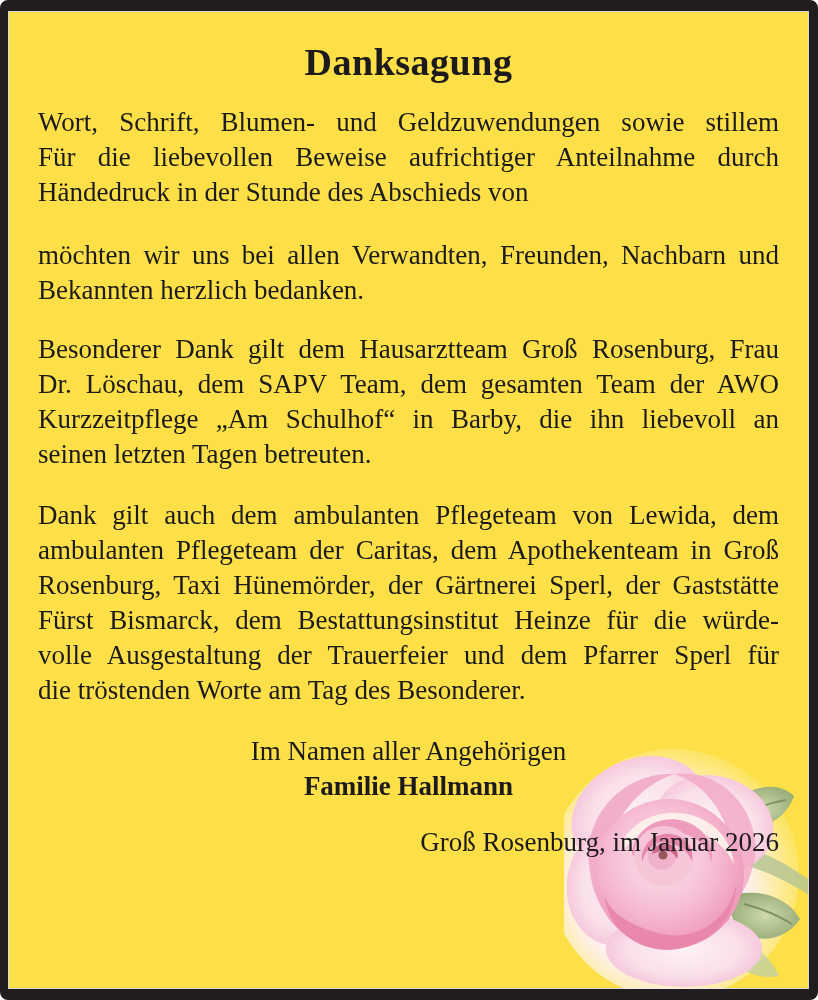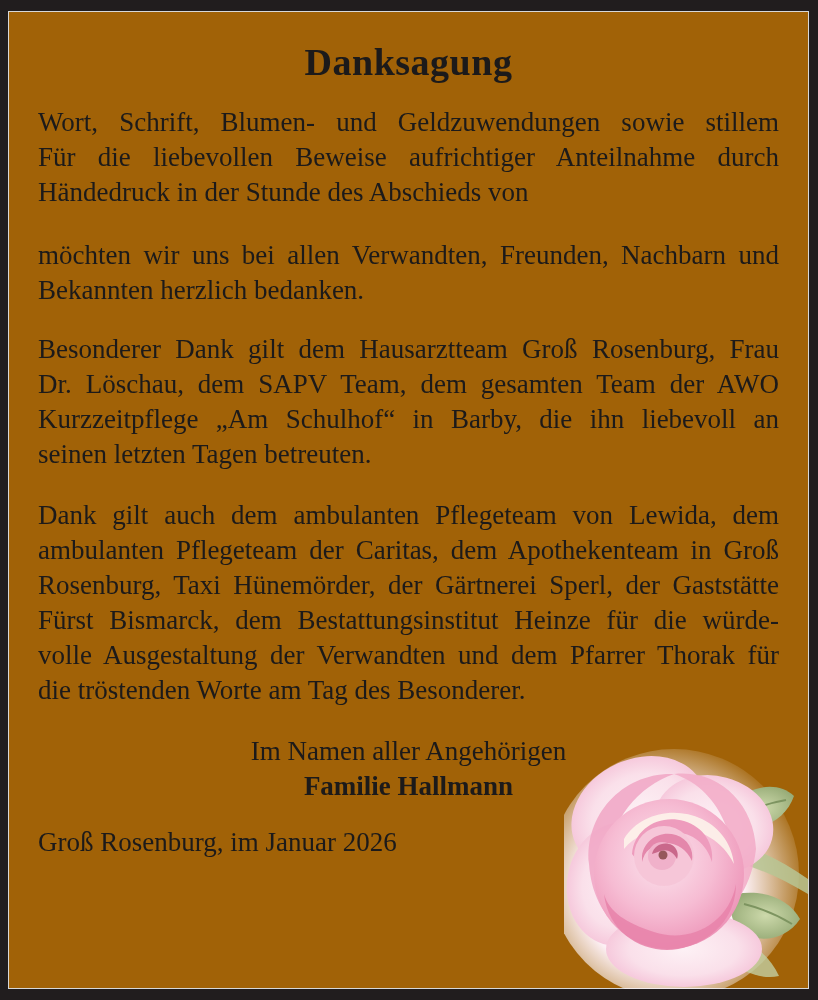--- a/index.html
+++ b/index.html
@@ -8,25 +8,26 @@
     background: #ffffff;
   }
   .card {
     position: relative;
     width: 818px;
     height: 1000px;
     box-sizing: border-box;
     border-style: solid;
     border-color: #211d1e;
     border-width: 11px 9px 11px 8px;
-    background: #a16207;
+    background: #fde047;
     box-shadow: inset 0 0 0 1px #d8d8d8;
     font-family: "Liberation Serif", "DejaVu Serif", serif;
     color: #1c1a1a;
     overflow: hidden;
+    border-radius: 8px;
   }
   .content {
     position: relative;
     z-index: 2;
     padding: 0 30px;
   }
   .title {
     margin-top: 28px;
     font-size: 38px;
     line-height: 46px;
@@ -59,21 +60,21 @@
     margin-top: 26px;
     font-size: 27px;
     line-height: 35px;
     text-align: center;
   }
   .closing .family { font-weight: bold; }
   .dateline {
     margin-top: 21px;
     font-size: 27px;
     line-height: 35px;
-    text-align: left;
+    text-align: right;
   }
   .rose {
     position: absolute;
     right: 0;
     bottom: 0;
     width: 245px;
     height: 245px;
     z-index: 1;
     pointer-events: none;
   }
@@ -156,21 +157,21 @@
         <div class="line just">Dr. Löschau, dem SAPV Team, dem gesamten Team der AWO</div>
         <div class="line just">Kurzzeitpflege „Am Schulhof“ in Barby, die ihn liebevoll an</div>
         <div class="line">seinen letzten Tagen betreuten.</div>
       </div>
 
     <div class="para p4">
         <div class="line just">Dank gilt auch dem ambulanten Pflegeteam von Lewida, dem</div>
         <div class="line just">ambulanten Pflegeteam der Caritas, dem Apothekenteam in Groß</div>
         <div class="line just">Rosenburg, Taxi Hünemörder, der Gärtnerei Sperl, der Gaststätte</div>
         <div class="line just">Fürst Bismarck, dem Bestattungsinstitut Heinze für die würde-</div>
-        <div class="line just">volle Ausgestaltung der Verwandten und dem Pfarrer Thorak für</div>
+        <div class="line just">volle Ausgestaltung der Trauerfeier und dem Pfarrer Sperl für</div>
         <div class="line">die tröstenden Worte am Tag des Besonderer.</div>
       </div>
 
     <div class="closing">
       <div>Im Namen aller Angehörigen</div>
       <div class="family">Familie Hallmann</div>
     </div>
 
     <div class="dateline">Groß Rosenburg, im Januar 2026</div>
 

